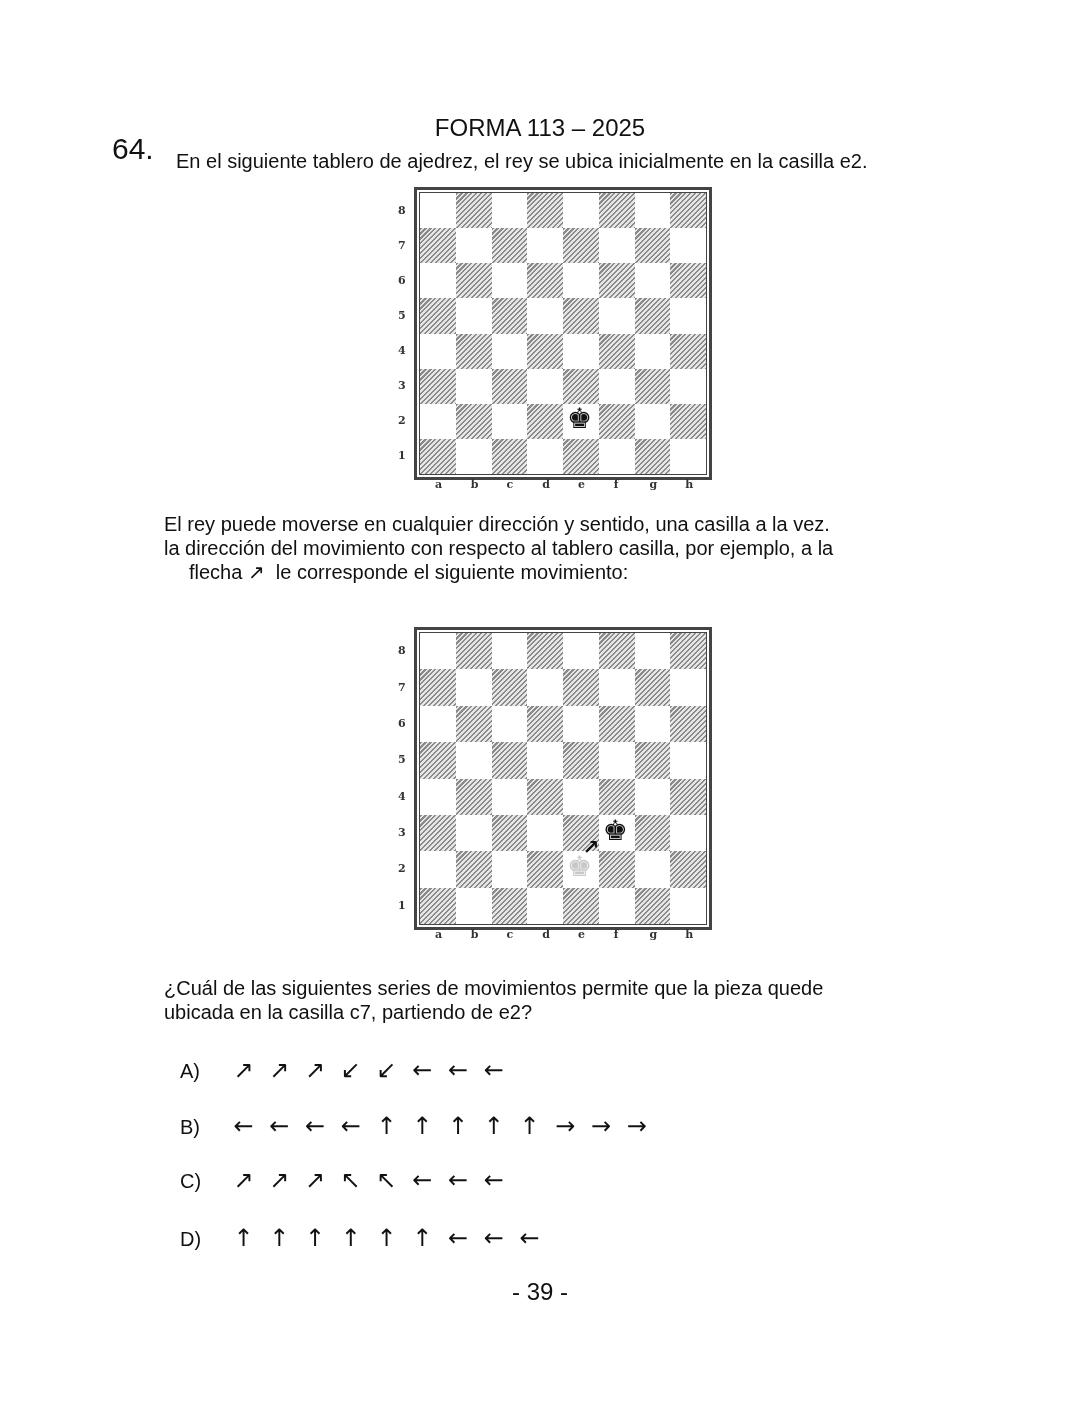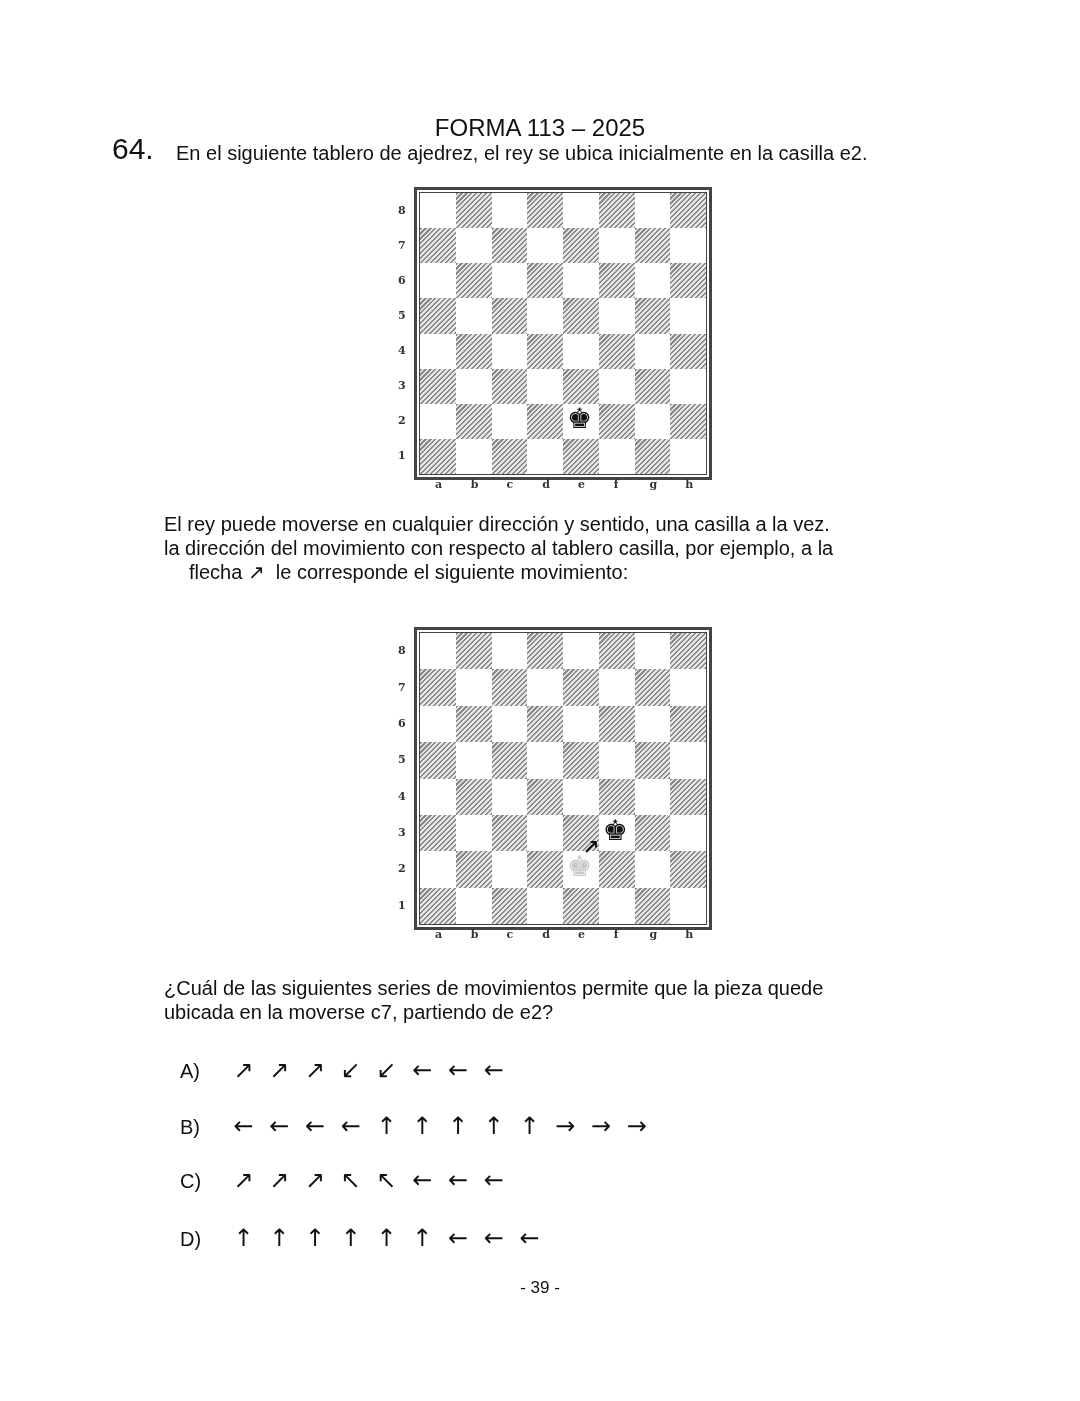--- a/index.html
+++ b/index.html
@@ -1,34 +1,34 @@
 <!DOCTYPE html>
 <html><head>
 <meta charset="utf-8">
 <style>
   html, body { margin:0; padding:0; background:#fff; }
   body { width:1080px; height:1401px; position:relative; font-family:"Liberation Sans", sans-serif; color:#111; }
   .header { position:absolute; top:78px; left:0; width:1080px; text-align:center; font-size:24px;margin-top:36px; }
   .qnum { position:absolute; top:132px; left:112px; font-size:30px; }
-  .qtext { position:absolute; top:142px; left:176px; font-size:20px; }
+  .qtext { position:absolute; top:150px; left:176px; font-size:20px; }
   .para { position:absolute; left:164px; width:790px; font-size:20px; line-height:24px; text-align:justify; }
   .board-wrap { position:absolute; }
   .board-frame { position:absolute; border:3px solid #444; box-shadow: inset 0 0 0 2px #fff, inset 0 0 0 3px #444; background:#fff; }
   .board { position:absolute; display:grid; grid-template-columns:repeat(8, 1fr); grid-template-rows:repeat(8, 1fr); }
   .sq { position:relative; }
   .sq.dark { background: repeating-linear-gradient(135deg, #8a8a8a 0 1.5px, #e6e6e6 1.5px 3.5px); }
   .sq.light { background:#fff; }
   .rank { position:absolute; font-family:"DejaVu Serif", serif; font-weight:bold; font-size:11px; color:#333; }
   .file { position:absolute; font-family:"DejaVu Serif", serif; font-weight:bold; font-size:11px; color:#333; }
   .piece { position:absolute; font-size:28px; line-height:1; }
   .options { position:absolute; left:180px; font-size:20px; }
   .opt { position:absolute; white-space:nowrap; }
   .opt .lbl { display:inline-block; width:48px; }
   .opt .arrows { font-family:"DejaVu Sans", sans-serif; font-size:24px; letter-spacing:4px; }
-  .footer { position:absolute; top:1278px; width:1080px; text-align:center; font-size:17px; }
+  .footer { position:absolute; top:1278px; width:1080px; text-align:center; font-size:24px; }
   .inline-arrow { font-family:"DejaVu Sans", sans-serif; font-size:20px; }
 </style>
 </head>
 <body>
 
 <div class="header">FORMA 113 – 2025</div>
 
 <div class="qnum">64.</div>
 <div class="qtext">En el siguiente tablero de ajedrez, el rey se ubica inicialmente en la casilla e2.</div>
 
@@ -216,21 +216,21 @@
     <div class="file" style="left: 152.125px; top: 303px;">d</div>
     <div class="file" style="left: 187.875px; top: 303px;">e</div>
     <div class="file" style="left: 223.625px; top: 303px;">f</div>
     <div class="file" style="left: 259.375px; top: 303px;">g</div>
     <div class="file" style="left: 295.125px; top: 303px;">h</div>
     <span style="position: absolute; font-size: 20px; font-weight: bold; font-family: &quot;DejaVu Sans&quot;, sans-serif; left: 192.662px; top: 209.881px;">↗</span>
   </div>
 
 <div class="para" style="top:976px;">
   <div>¿Cuál de las siguientes series de movimientos permite que la pieza quede</div>
-  <div>ubicada en la moverse c7, partiendo de e2?</div>
+  <div>ubicada en la casilla c7, partiendo de e2?</div>
 </div>
 
 <div class="options">
   <div class="opt" style="top:1056px;">
     <span class="lbl">A)</span>
     <span class="arrows">↗ ↗ ↗ ↙ ↙  ←  ←  ←</span>
   </div>
   <div class="opt" style="top:1112px;">
     <span class="lbl">B)</span>
     <span class="arrows">←  ←  ←  ← ↑ ↑ ↑ ↑ ↑  →  →  →</span>

